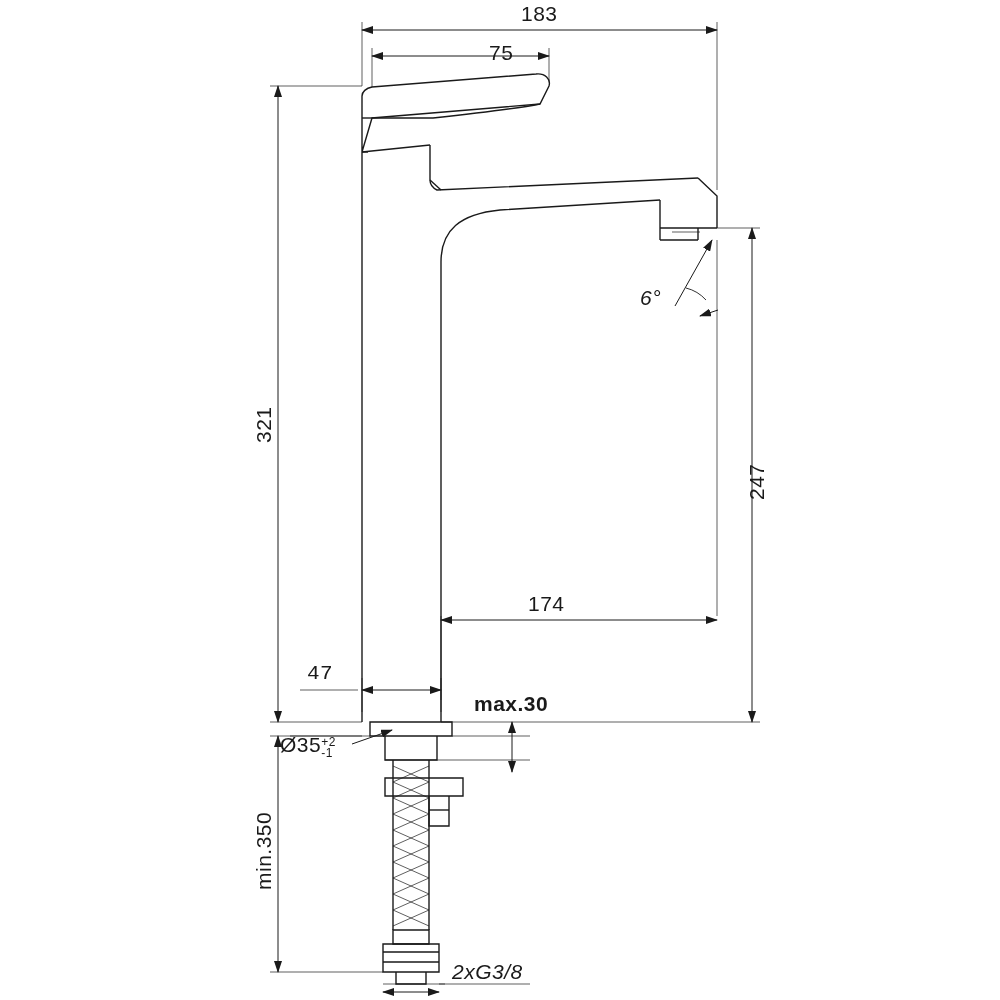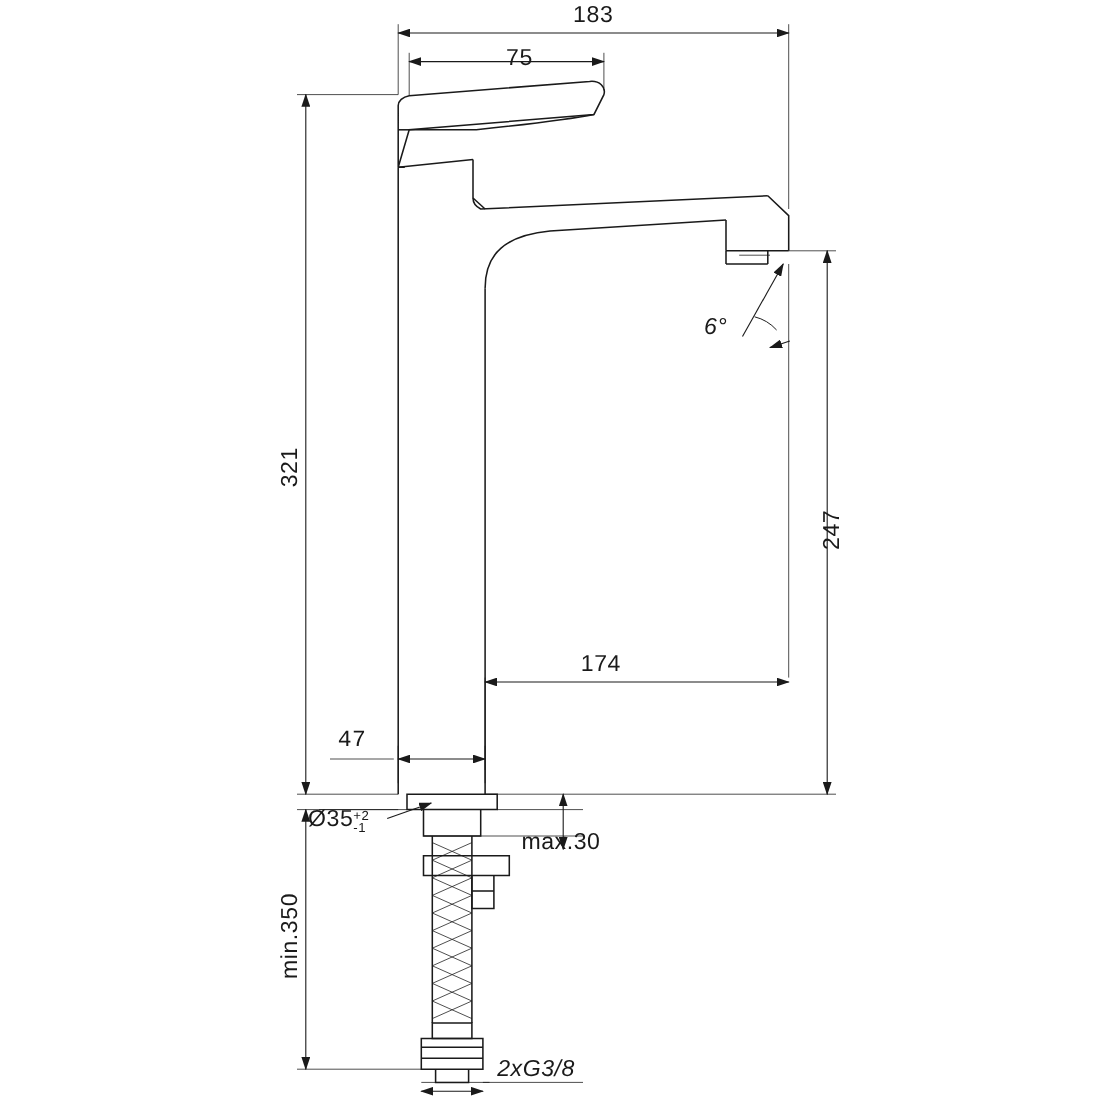--- a/index.html
+++ b/index.html
@@ -157,30 +157,30 @@
 
       <path d="M352,744 L392,730" marker-end="url(#arrowR)"></path>
 
       <path d="M675,306 L712,240" marker-end="url(#arrowR)"></path>
       <path d="M700,316 L718,310" marker-start="url(#arrowL)"></path>
       <path d="M686,288 A40,40 0 0,1 706,300" stroke-width="0.9"></path>
     </g>
   </svg>
 
   <div class="dimtext" style="left:521px; top:2px;">183</div>
-  <div class="dimtext" style="left:460px; top:41px;">75</div>
+  <div class="dimtext" style="left:489px; top:41px;">75</div>
 
   <div class="dimtext vert" style="left:252px; top:443px;">321</div>
   <div class="dimtext vert" style="left:745px; top:500px;">247</div>
 
   <div class="dimtext" style="left:528px; top:592px;">174</div>
   <div class="dimtext" style="left:307px; top:662px;font-family:Liberation Mono, monospace;">47</div>
 
   <div class="dimtext" style="left:280px; top:733px;">
     <span>Ø35</span><span class="tolbox"><span class="t-up">+2</span><span class="t-dn">-1</span></span>
   </div>
 
-  <div class="dimtext" style="left:474px; top:754px;">max.30</div>
+  <div class="dimtext" style="left:474px; top:692px;font-weight:bold;">max.30</div>
   <div class="dimtext vert" style="left:252px; top:890px;">min.350</div>
   <div class="dimtext" style="left:452px; top:960px;font-style:italic;">2xG3/8</div>
   <div class="dimtext italicdeg" style="left:640px; top:286px;">6°</div>
 
 </div>
 
 </body></html>

